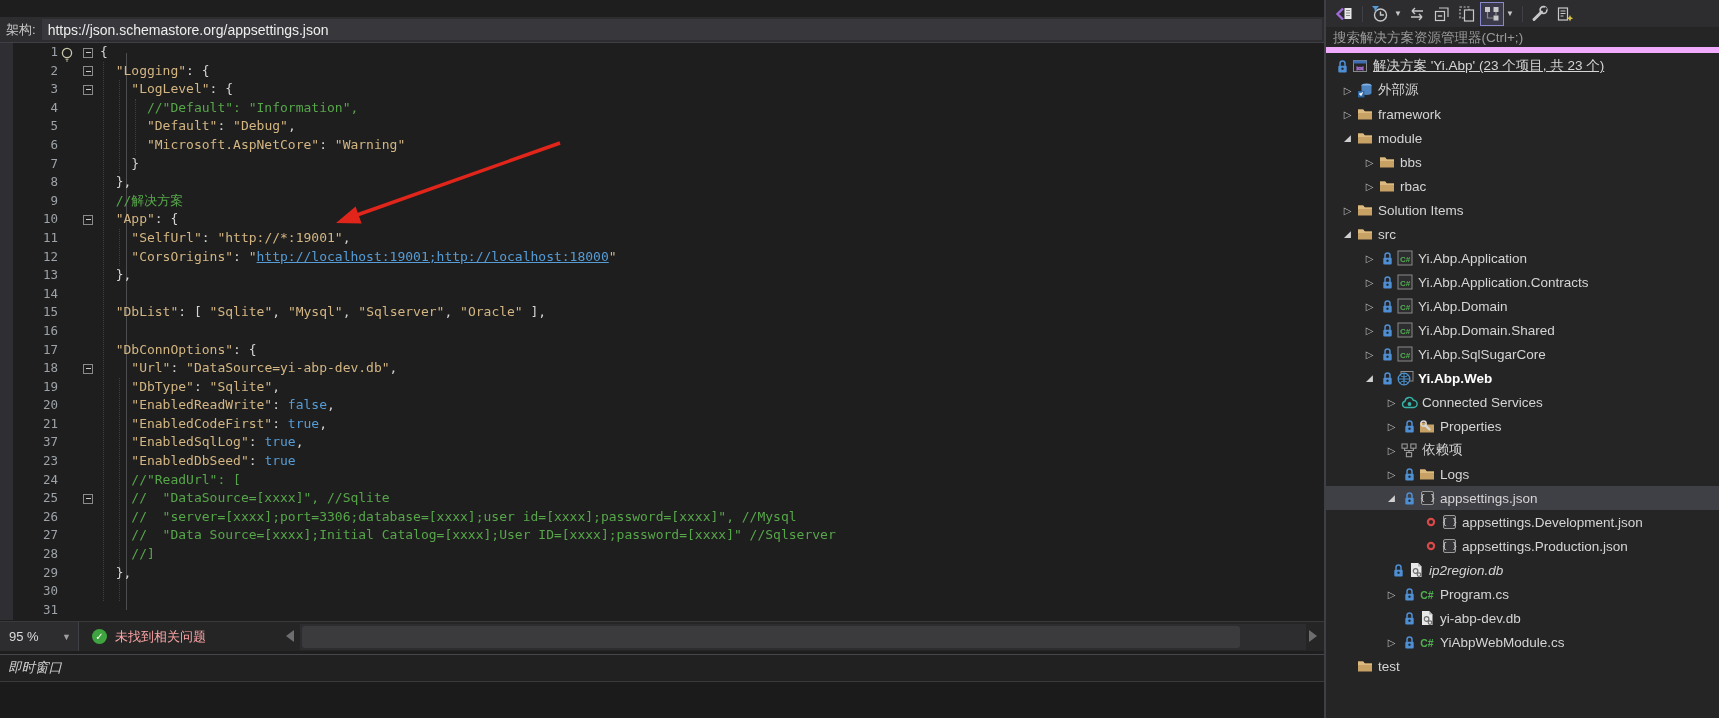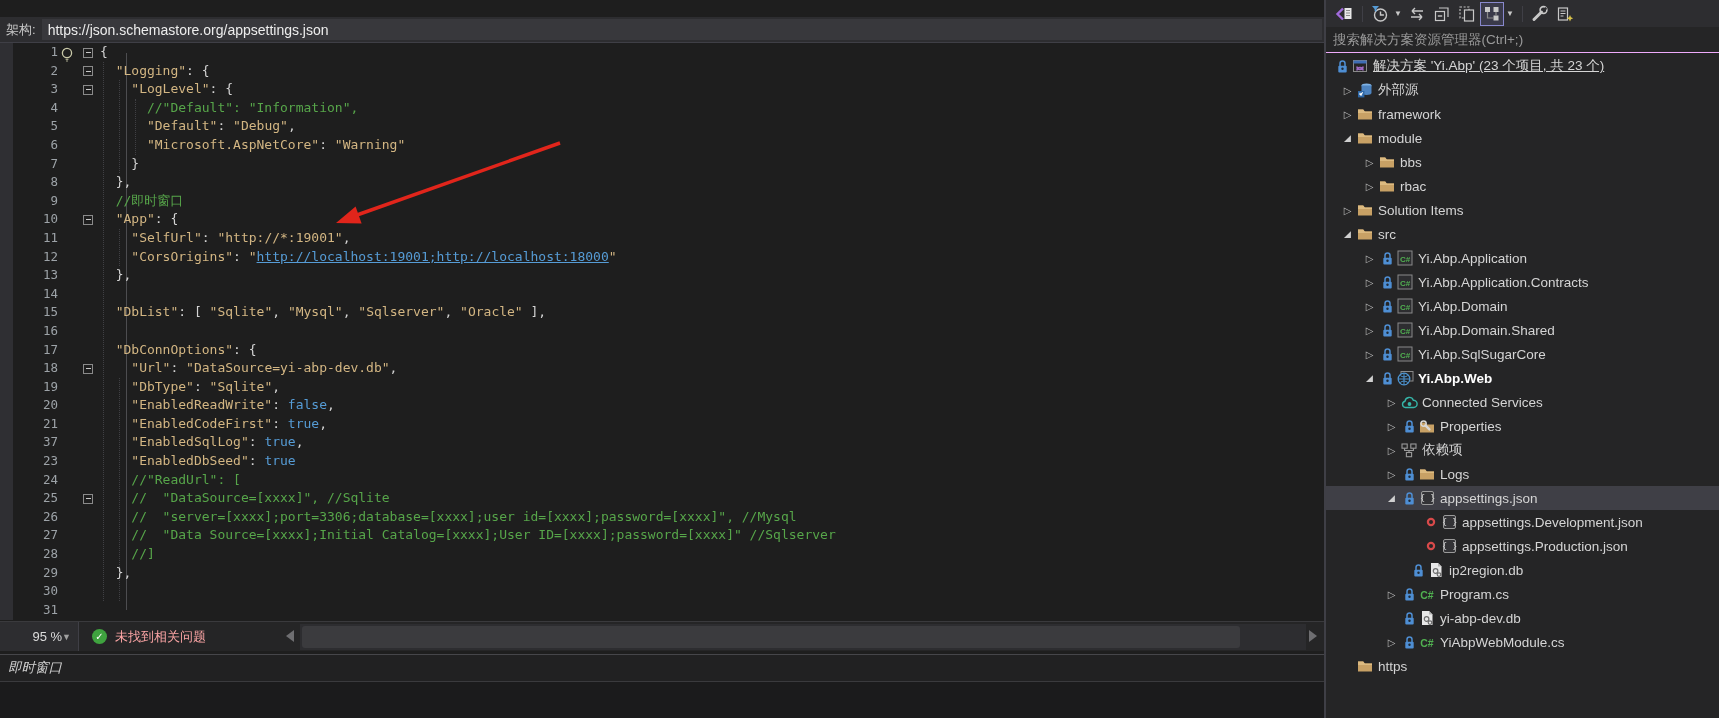--- a/index.html
+++ b/index.html
@@ -38,21 +38,21 @@
   .tk-c{color:#57A64A;} .tk-b{color:#569CD6;}
   .tk-u{color:#569CD6;text-decoration:underline;}
 
   #annotation-arrow{position:absolute;left:0;top:0;z-index:40;pointer-events:none;}
 
   
   #editor-bottom-bar{position:absolute;left:0;top:604px;width:1324px;height:30px;background:#252526;
     border-top:1px solid #3A3A3D;}
   #zoom-combo{position:absolute;left:0;top:0;width:79px;height:29px;background:#2D2D30;
     border-right:1px solid #3F3F46;display:flex;align-items:center;color:#DCDCDC;font-size:13px;}
-  #zoom-combo .zval{padding-left:9px;flex:1;text-align:right;}
+  #zoom-combo .zval{padding-left:9px;flex:1;}
   #zoom-combo .dd{color:#A0A0A0;font-size:9px;padding-right:7px;}
   #doc-health{position:absolute;left:92px;top:0;height:29px;display:flex;align-items:center;}
   #health-check{width:15px;height:15px;border-radius:50%;background:#3FA33F;color:#fff;font-size:10px;
     display:flex;align-items:center;justify-content:center;margin-right:8px;}
   #health-msg{color:#fca5a5;font-size:13px;}
   #hscroll-left{position:absolute;left:286px;top:8px;width:0;height:0;
     border-top:6px solid transparent;border-bottom:6px solid transparent;border-right:8px solid #6E6E71;}
   #hscroll-track{position:absolute;left:300px;top:2px;width:1006px;height:26px;background:#2D2D30;}
   #hscroll-thumb{position:absolute;left:2px;top:2px;width:938px;height:22px;background:#3B3B3E;border-radius:3px;}
   #hscroll-right{position:absolute;left:1309px;top:8px;width:0;height:0;
@@ -71,21 +71,21 @@
 
   
   #sx-panel{position:absolute;left:1326px;top:0;width:393px;height:718px;background:#252526;}
   #sx-toolbar{height:27px;background:#2D2D30;display:flex;align-items:center;padding-left:6px;}
   .tbtn{width:24px;height:24px;display:flex;align-items:center;justify-content:center;margin-right:1px;}
   .tsep{width:1px;height:16px;background:#3F3F46;margin:0 5px;}
   .tdd{width:10px;height:24px;display:flex;align-items:center;justify-content:center;
     color:#C8C8C8;font-size:8px;margin-right:2px;}
   .tbtn.active{border:1px solid #8888CC;background:#3A3A4A;}
 
-  #sx-search-row{height:26px;border-bottom:1px solid #f0abfc;display:flex;align-items:center;}
+  #sx-search-row{height:26px;border-bottom:6px solid #f0abfc;display:flex;align-items:center;}
   #sx-search-input{width:100%;height:24px;background:transparent;border:none;outline:none;
     color:#9A9A9A;font-size:13.5px;padding-left:7px;font-family:"Liberation Sans",sans-serif;}
   #sx-search-input::placeholder{color:#9A9A9A;opacity:1;}
 
   #sx-tree{position:absolute;left:0;top:54px;width:393px;height:664px;}
   .tree-row{height:24px;display:flex;align-items:center;color:#D5D5D5;font-size:13.5px;white-space:nowrap;}
   .tree-row.selected{background:#3F3F46;}
   .tree-row.bold .tlabel{font-weight:bold;color:#FFFFFF;}
   .texp{width:17px;display:inline-flex;justify-content:center;color:#B8B8B8;font-size:10px;flex:none;}
   .texp.expanded{font-size:9px;color:#D0D0D0;}
@@ -256,21 +256,21 @@
         <div class="guide" style="left: 119px; top: 334.8px; height: 223.2px;"></div>
         <div class="guide" style="left: 135px; top: 55.8px; height: 55.8px;"></div>
         <div class="code-line"><span class="tk-p">{</span></div>
         <div class="code-line"><span class="tk-p">  </span><span class="tk-k">"Logging"</span><span class="tk-p">: {</span></div>
         <div class="code-line"><span class="tk-p">    </span><span class="tk-k">"LogLevel"</span><span class="tk-p">: {</span></div>
         <div class="code-line"><span class="tk-p">      </span><span class="tk-c">//"Default": "Information",</span></div>
         <div class="code-line"><span class="tk-p">      </span><span class="tk-k">"Default"</span><span class="tk-p">: </span><span class="tk-s">"Debug"</span><span class="tk-p">,</span></div>
         <div class="code-line"><span class="tk-p">      </span><span class="tk-k">"Microsoft.AspNetCore"</span><span class="tk-p">: </span><span class="tk-s">"Warning"</span></div>
         <div class="code-line"><span class="tk-p">    }</span></div>
         <div class="code-line"><span class="tk-p">  },</span></div>
-        <div class="code-line"><span class="tk-p">  </span><span class="tk-c">//即时窗口</span></div>
+        <div class="code-line"><span class="tk-p">  </span><span class="tk-c">//解决方案</span></div>
         <div class="code-line"><span class="tk-p">  </span><span class="tk-k">"App"</span><span class="tk-p">: {</span></div>
         <div class="code-line"><span class="tk-p">    </span><span class="tk-k">"SelfUrl"</span><span class="tk-p">: </span><span class="tk-s">"http://*:19001"</span><span class="tk-p">,</span></div>
         <div class="code-line"><span class="tk-p">    </span><span class="tk-k">"CorsOrigins"</span><span class="tk-p">: </span><span class="tk-s">"</span><span class="tk-u">http://localhost:19001;http://localhost:18000</span><span class="tk-s">"</span></div>
         <div class="code-line"><span class="tk-p">  },</span></div>
         <div class="code-line"></div>
         <div class="code-line"><span class="tk-p">  </span><span class="tk-k">"DbList"</span><span class="tk-p">: [ </span><span class="tk-s">"Sqlite"</span><span class="tk-p">, </span><span class="tk-s">"Mysql"</span><span class="tk-p">, </span><span class="tk-s">"Sqlserver"</span><span class="tk-p">, </span><span class="tk-s">"Oracle"</span><span class="tk-p"> ],</span></div>
         <div class="code-line"></div>
         <div class="code-line"><span class="tk-p">  </span><span class="tk-k">"DbConnOptions"</span><span class="tk-p">: {</span></div>
         <div class="code-line"><span class="tk-p">    </span><span class="tk-k">"Url"</span><span class="tk-p">: </span><span class="tk-s">"DataSource=yi-abp-dev.db"</span><span class="tk-p">,</span></div>
         <div class="code-line"><span class="tk-p">    </span><span class="tk-k">"DbType"</span><span class="tk-p">: </span><span class="tk-s">"Sqlite"</span><span class="tk-p">,</span></div>
@@ -678,21 +678,21 @@
           </svg>
         </span>
         <span class="ticon">
           <svg width="15" height="16" viewBox="0 0 15 16">
             <rect x="1.5" y="1.5" width="12" height="13" rx="1.5" fill="#333336" stroke="#9A9A9A"></rect>
             <text x="7.6" y="11" font-size="8.5" fill="#D8D8D8" text-anchor="middle" font-family="monospace">{ }</text>
           </svg>
         </span>
         <span class="tlabel">appsettings.Production.json</span>
       </div>
-      <div class="tree-row" style="padding-left: 66px;">
+      <div class="tree-row" style="padding-left: 46px; font-style: italic;">
         <span class="texp"></span>
         <span class="ticon">
           <svg width="13" height="15" viewBox="0 0 13 15">
             <path d="M4 7 V4.6 a2.5 2.5 0 0 1 5 0 V7" fill="none" stroke="#4E8ED3" stroke-width="1.5"></path>
             <rect x="2.3" y="6.8" width="8.4" height="6.6" rx="1" fill="#4E8ED3"></rect>
             <circle cx="6.5" cy="9.7" r="1.2" fill="#1E2A38"></circle>
           </svg>
         </span>
         <span class="ticon">
           <svg width="14" height="16" viewBox="0 0 14 16">
@@ -756,16 +756,16 @@
         <span class="tlabel">YiAbpWebModule.cs</span>
       </div>
       <div class="tree-row" style="padding-left: 13px;">
         <span class="texp"></span>
         <span class="ticon">
           <svg width="16" height="14" viewBox="0 0 16 14">
             <path d="M1 2.5 h5.2 l1.6 2 H15 v8 H1 Z" fill="#C8A165"></path>
             <path d="M1 2.5 h5.2 l1.6 2 H15 v1.4 H1 Z" fill="#DCBA80"></path>
           </svg>
         </span>
-        <span class="tlabel">https</span>
+        <span class="tlabel">test</span>
       </div>
     </div>
 </div>
 
 </body></html>

